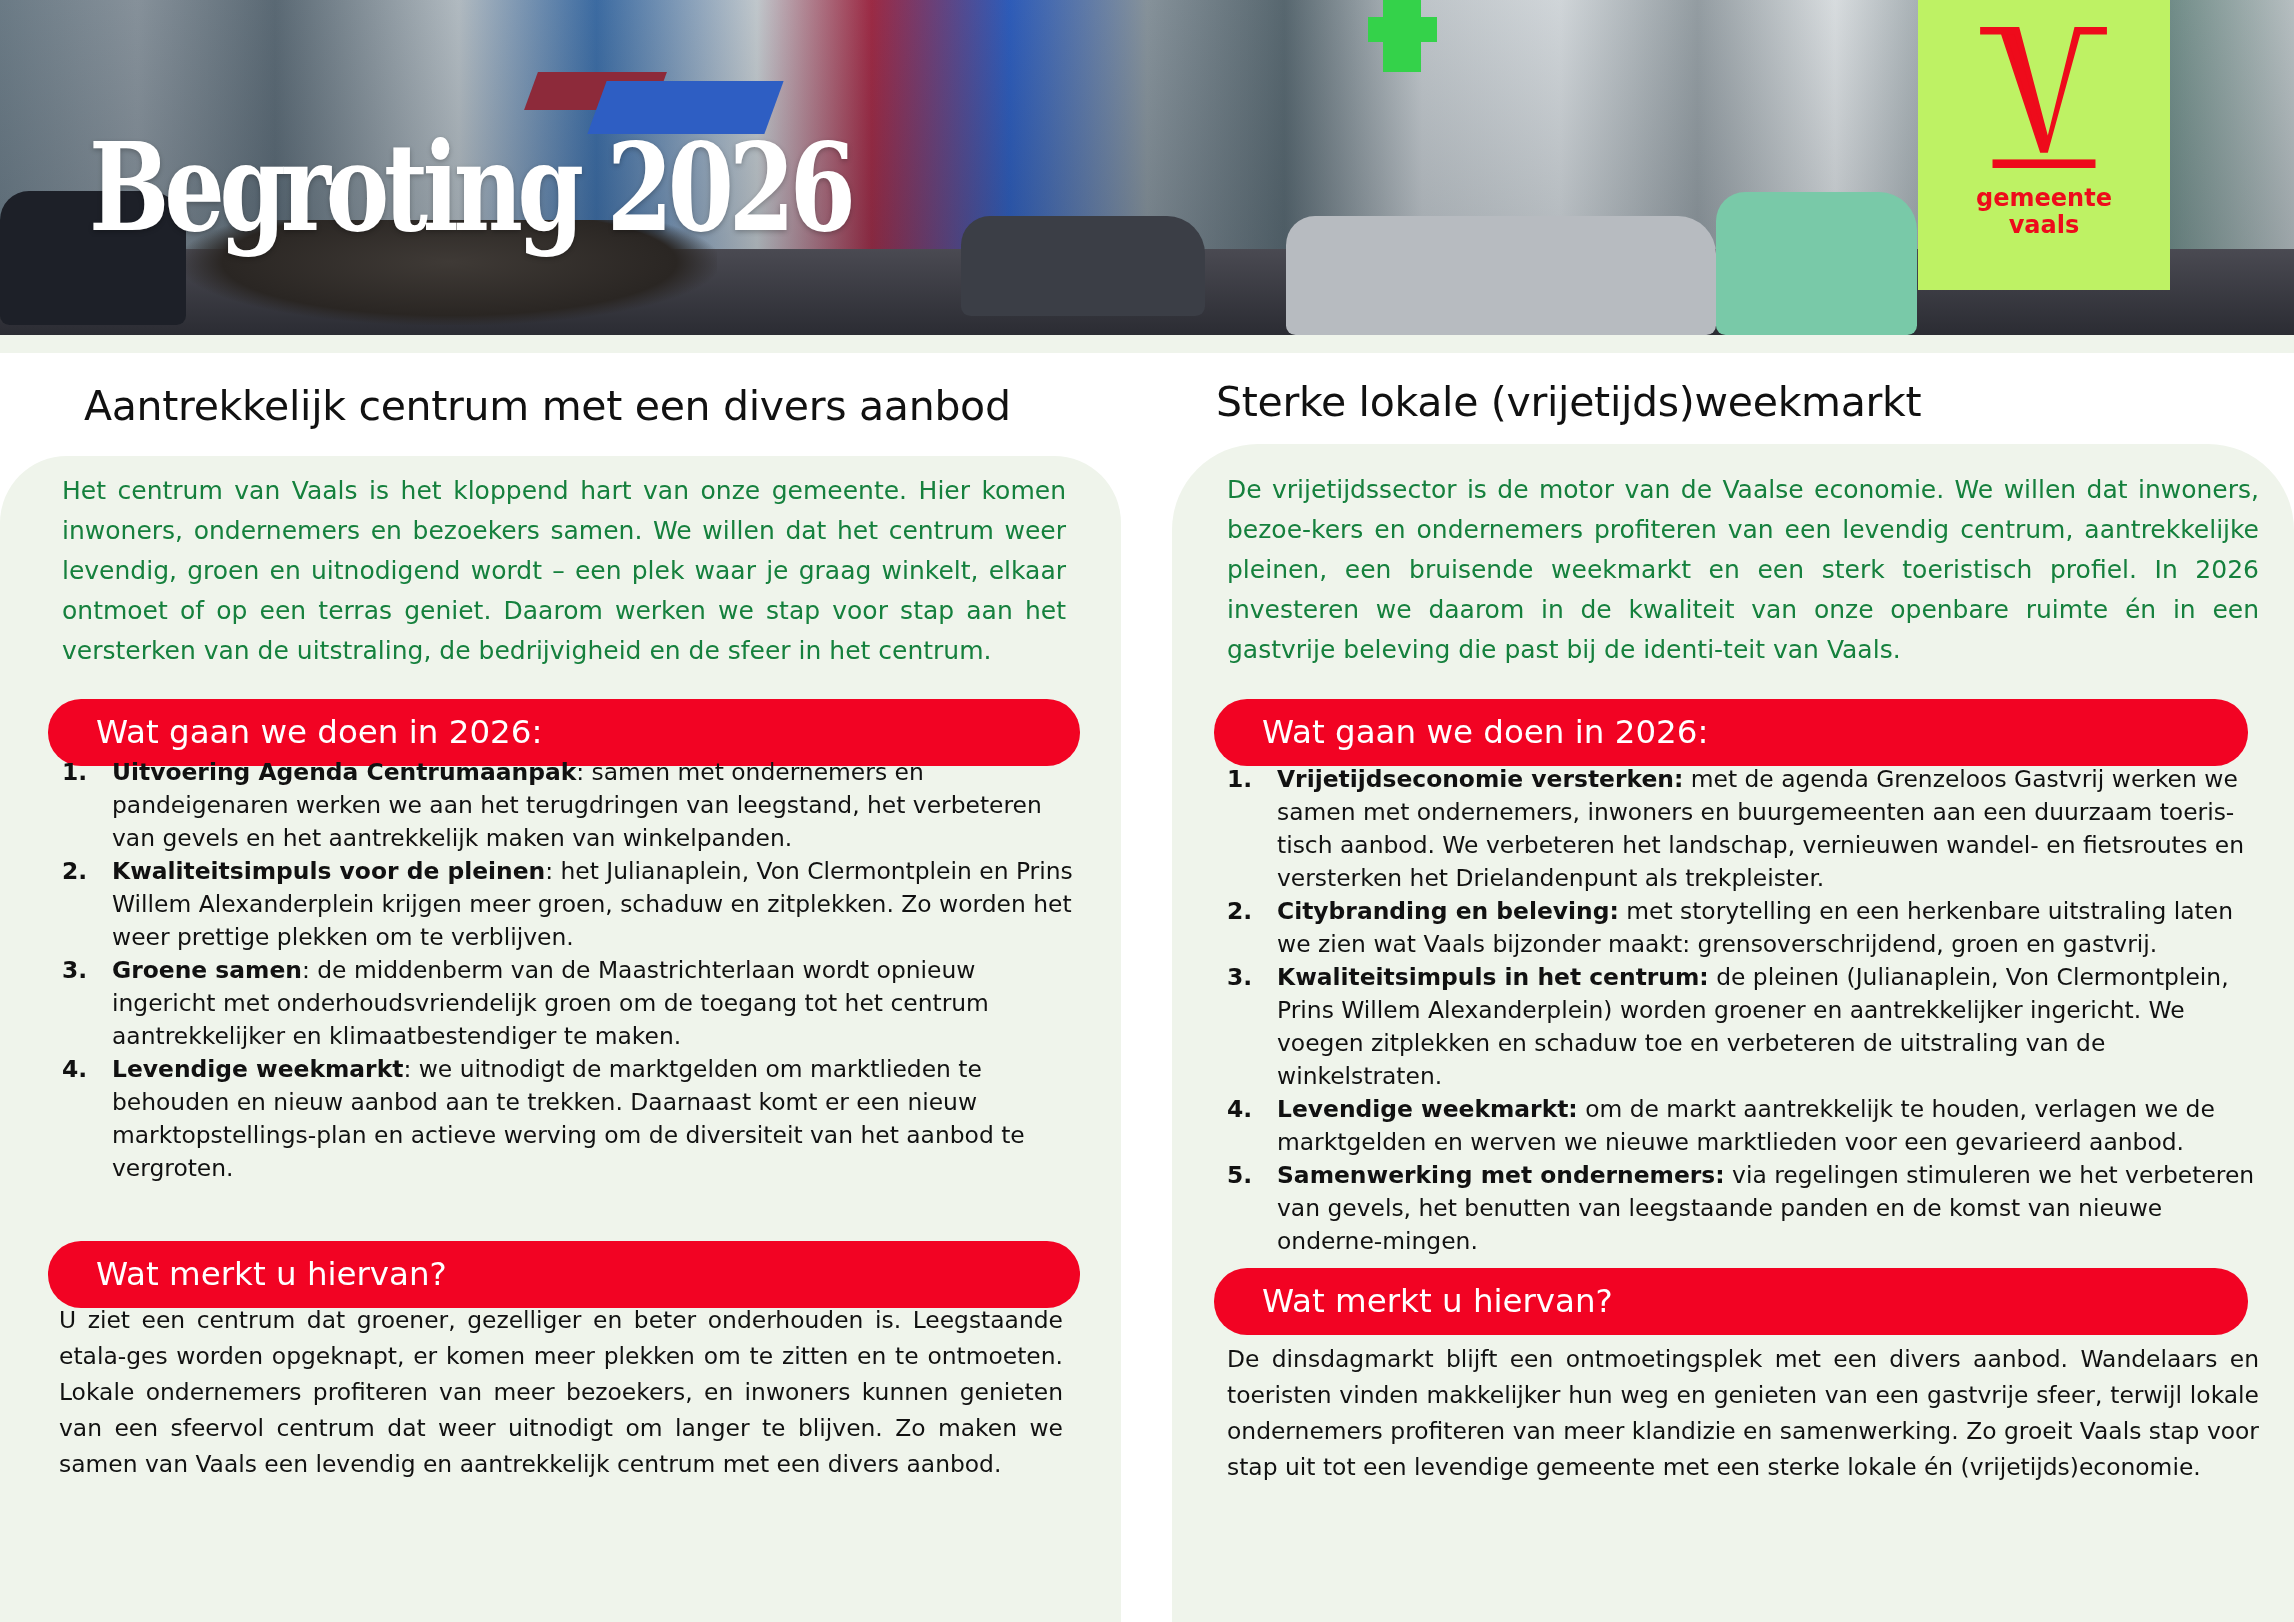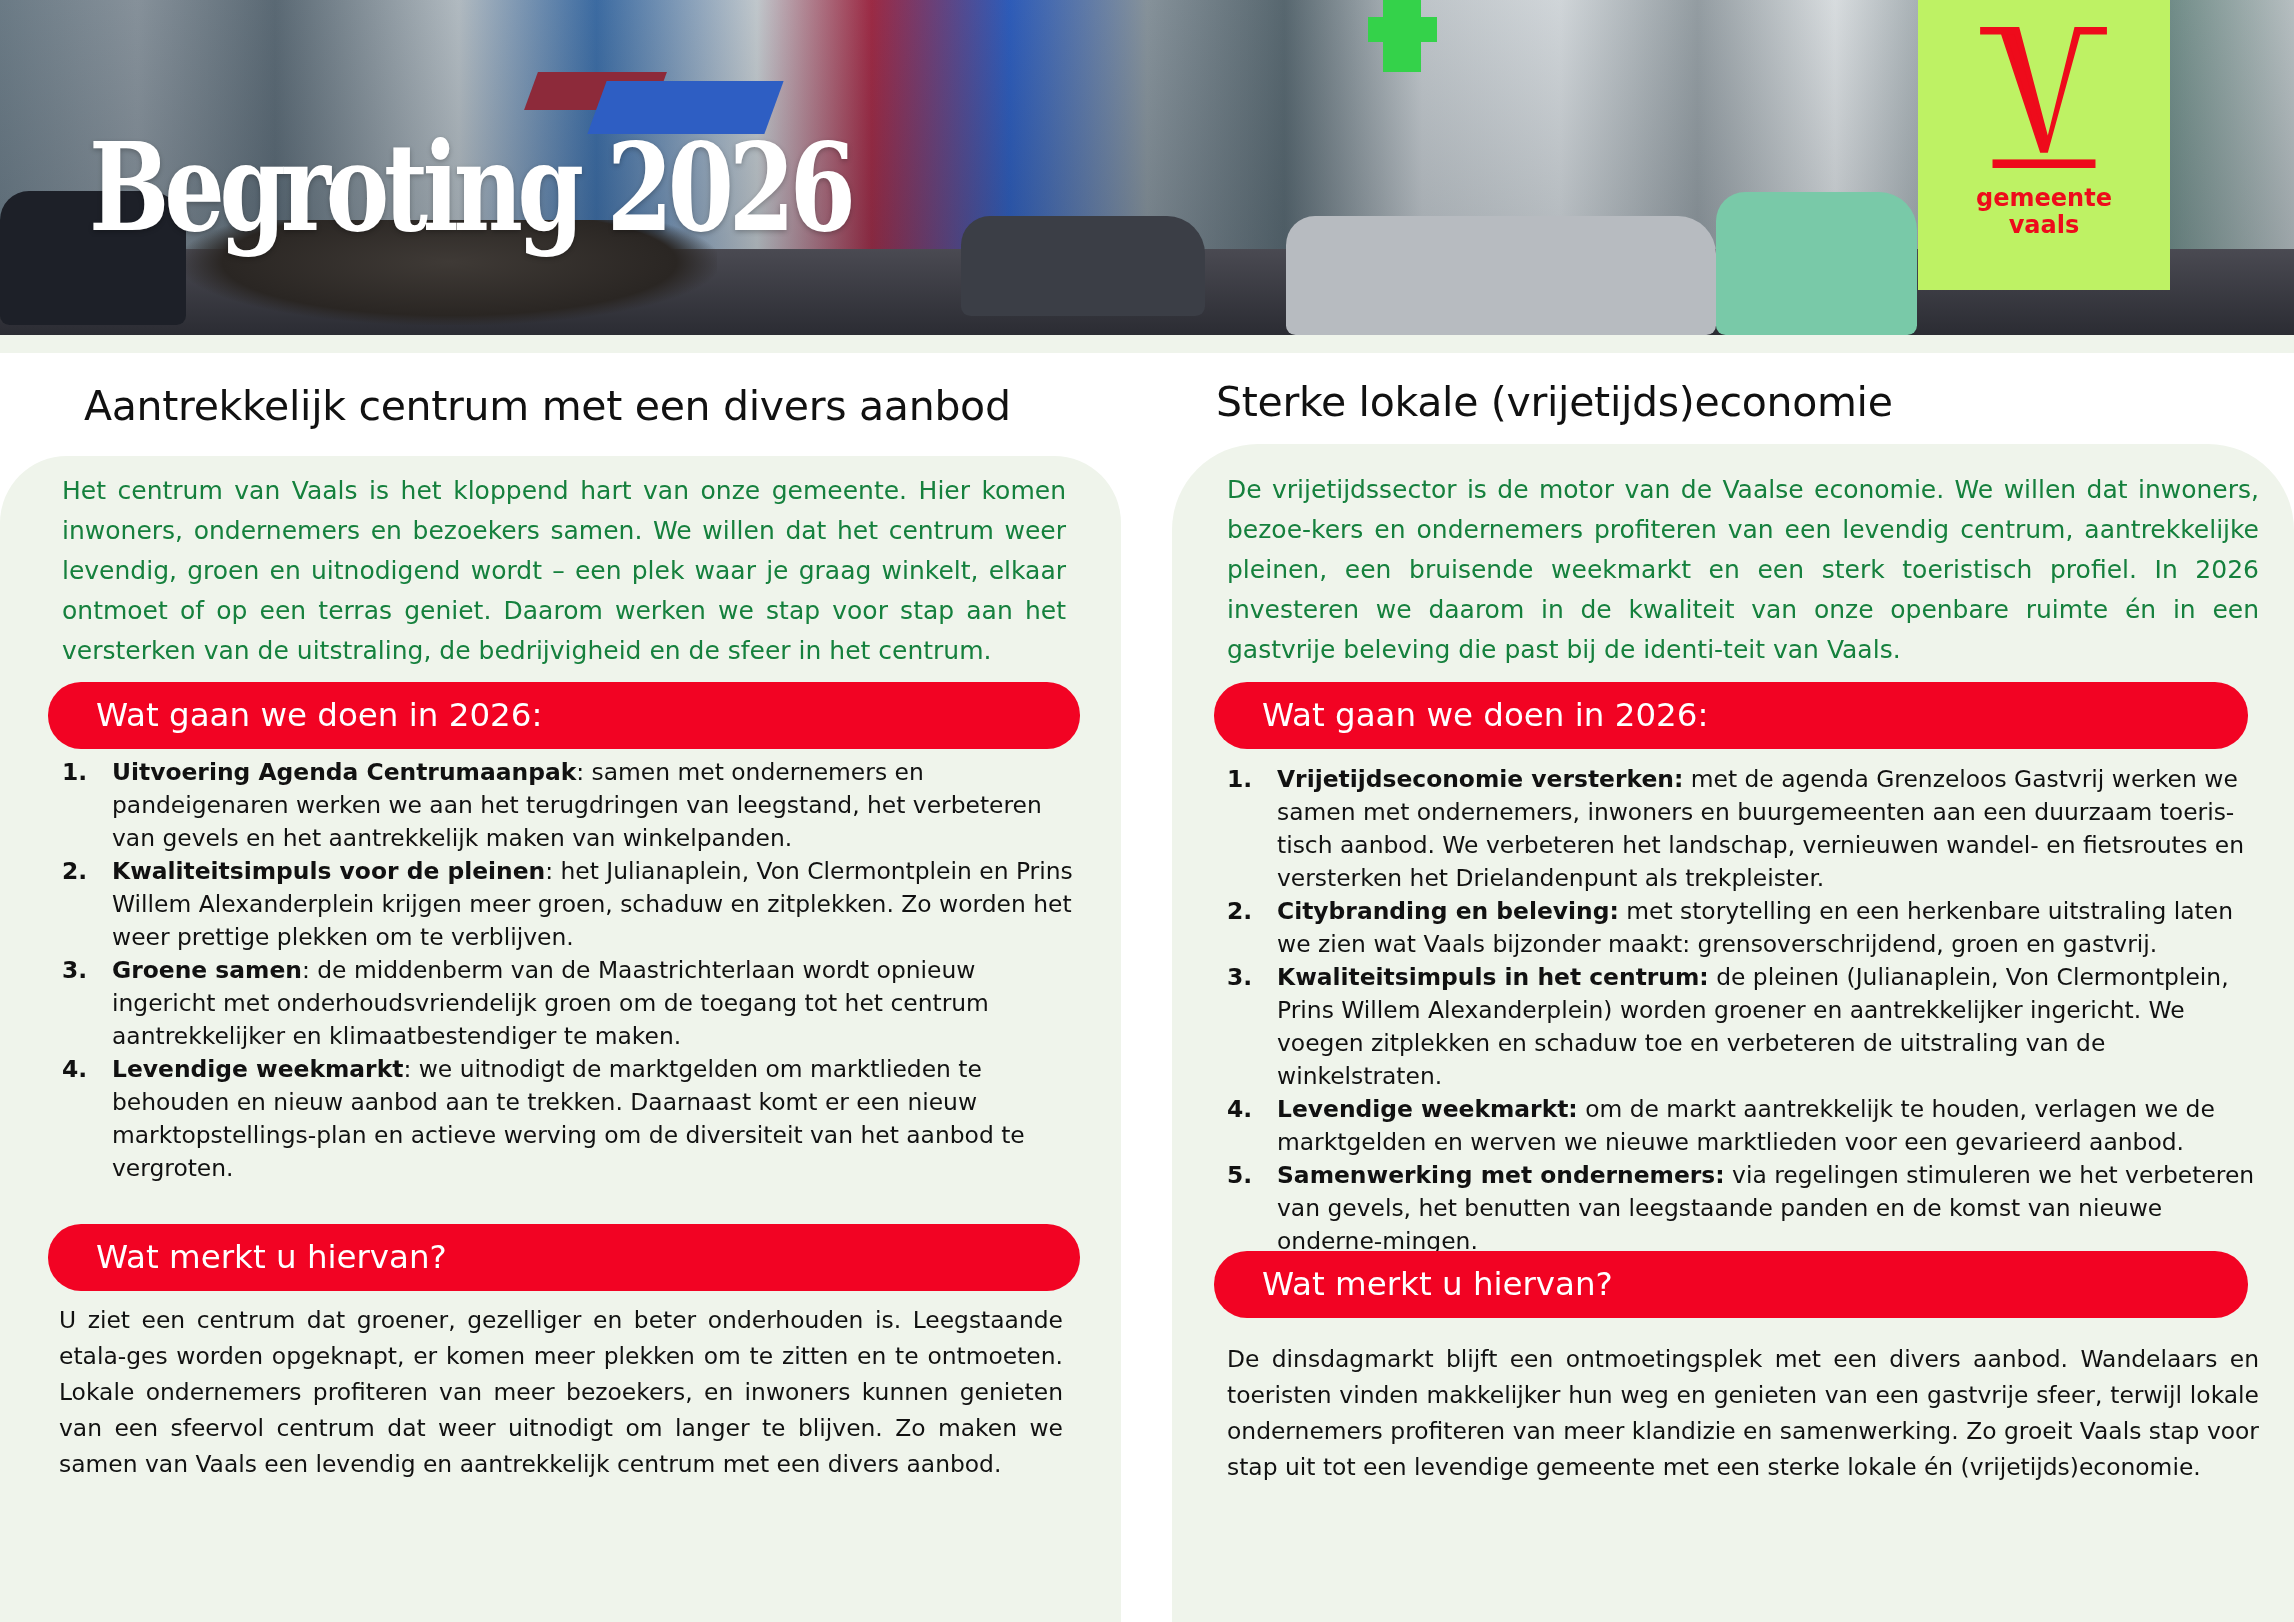--- a/index.html
+++ b/index.html
@@ -76,20 +76,21 @@
     position: absolute; font-size: 25px; line-height: 40px; text-align: justify; color: #15803d;
     font-family: "DejaVu Sans", sans-serif;
   }
   .panel.left .intro { left: 62px; top: 15.3px; width: 1004px; }
   .panel.right .intro { left: 55px; top: 26px; width: 1032px; }
 
   .pill {
     position: absolute; height: 67px; background: #f20323; border-radius: 33px;
     color: #fff; font-size: 32.5px; line-height: 67px; padding-left: 48px;
     font-family: "DejaVu Sans", sans-serif;
+    margin-top: 17px;
   }
   .panel.left .pill { left: 48px; width: 1032px; }
   .panel.right .pill { left: 42px; width: 1034px; }
 
   .steps { position: absolute; list-style: none; font-size: 23.4px; line-height: 33px; color: #111; font-family: "DejaVu Sans", sans-serif; }
   .panel.left .steps { left: 62px; top: 300px; width: 1023px; }
   .panel.right .steps { left: 55px; top: 319px; width: 1042px; }
   .steps li { position: relative; padding-left: 50px; }
   .steps .num { position: absolute; left: 0; top: 0; font-weight: bold; }
   .steps .lead { font-weight: bold; }
@@ -140,21 +141,21 @@
   <ol class="steps">
     <li><span class="num">1.</span><span class="lead">Uitvoering Agenda Centrumaanpak</span><span>: samen met ondernemers en pandeigenaren werken we aan het terugdringen van leegstand, het verbeteren van gevels en het aantrekkelijk maken van winkelpanden.</span></li>
     <li><span class="num">2.</span><span class="lead">Kwaliteitsimpuls voor de pleinen</span><span>: het Julianaplein, Von Clermontplein en Prins Willem Alexanderplein krijgen meer groen, schaduw en zitplekken. Zo worden het weer prettige plekken om te verblijven.</span></li>
     <li><span class="num">3.</span><span class="lead">Groene samen</span><span>: de middenberm van de Maastrichterlaan wordt opnieuw ingericht met onderhoudsvriendelijk groen om de toegang tot het centrum aantrekkelijker en klimaatbestendiger te maken.</span></li>
     <li><span class="num">4.</span><span class="lead">Levendige weekmarkt</span><span>: we uitnodigt de marktgelden om marktlieden te behouden en nieuw aanbod aan te trekken. Daarnaast komt er een nieuw marktopstellings-plan en actieve werving om de diversiteit van het aanbod te vergroten.</span></li>
   </ol>
   <div class="pill" style="top:768px">Wat merkt u hiervan?</div>
   <p class="outro">U ziet een centrum dat groener, gezelliger en beter onderhouden is. Leegstaande etala-ges worden opgeknapt, er komen meer plekken om te zitten en te ontmoeten. Lokale ondernemers profiteren van meer bezoekers, en inwoners kunnen genieten van een sfeervol centrum dat weer uitnodigt om langer te blijven. Zo maken we samen van Vaals een levendig en aantrekkelijk centrum met een divers aanbod.</p>
 </section>
 
-<h2 class="col-title right">Sterke lokale (vrijetijds)economie</h2>
+<h2 class="col-title right">Sterke lokale (vrijetijds)weekmarkt</h2>
 <section class="panel right">
   <p class="intro">De vrijetijdssector is de motor van de Vaalse economie. We willen dat inwoners, bezoe-kers en ondernemers profiteren van een levendig centrum, aantrekkelijke pleinen, een bruisende weekmarkt en een sterk toeristisch profiel. In 2026 investeren we daarom in de kwaliteit van onze openbare ruimte én in een gastvrije beleving die past bij de identi-teit van Vaals.</p>
   <div class="pill" style="top:238px">Wat gaan we doen in 2026:</div>
   <ol class="steps">
     <li><span class="num">1.</span><span class="lead">Vrijetijdseconomie versterken:</span><span> met de agenda Grenzeloos Gastvrij werken we samen met ondernemers, inwoners en buurgemeenten aan een duurzaam toeris-tisch aanbod. We verbeteren het landschap, vernieuwen wandel- en fietsroutes en versterken het Drielandenpunt als trekpleister.</span></li>
     <li><span class="num">2.</span><span class="lead">Citybranding en beleving:</span><span> met storytelling en een herkenbare uitstraling laten we zien wat Vaals bijzonder maakt: grensoverschrijdend, groen en gastvrij.</span></li>
     <li><span class="num">3.</span><span class="lead">Kwaliteitsimpuls in het centrum:</span><span> de pleinen (Julianaplein, Von Clermontplein, Prins Willem Alexanderplein) worden groener en aantrekkelijker ingericht. We voegen zitplekken en schaduw toe en verbeteren de uitstraling van de winkelstraten.</span></li>
     <li><span class="num">4.</span><span class="lead">Levendige weekmarkt:</span><span> om de markt aantrekkelijk te houden, verlagen we de marktgelden en werven we nieuwe marktlieden voor een gevarieerd aanbod.</span></li>
     <li><span class="num">5.</span><span class="lead">Samenwerking met ondernemers:</span><span> via regelingen stimuleren we het verbeteren van gevels, het benutten van leegstaande panden en de komst van nieuwe onderne-mingen.</span></li>
   </ol>

